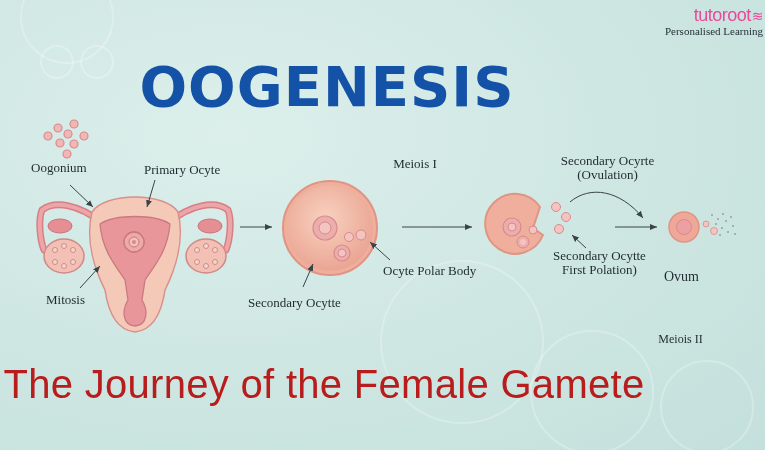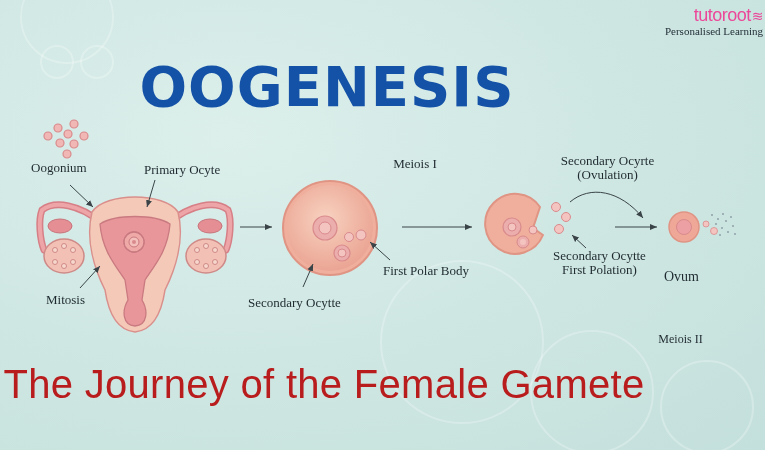--- a/index.html
+++ b/index.html
@@ -164,21 +164,21 @@
       <circle cx="720" cy="235" r="0.9"></circle>
         <circle cx="716" cy="224" r="0.9"></circle>
     </g>
   </g>
 </svg>
 
 <div class="label" style="left:31px;top:161px;">Oogonium</div>
 <div class="label" style="left:144px;top:163px;">Primary Ocyte</div>
 <div class="label" style="left:46px;top:293px;">Mitosis</div>
 <div class="label" style="left:248px;top:296px;">Secondary Ocytte</div>
-<div class="label" style="left:383px;top:264px;">First Polar Body</div>
+<div class="label" style="left:383px;top:264px;">Ocyte Polar Body</div>
 
 <div class="label center" style="left:355px;top:157px;width:120px;">
   <div>Meiois I</div>
 </div>
 
 <div class="label center" style="left:545px;top:154px;width:125px;">
   <div>Secondary Ocyrte</div>
   <div>(Ovulation)</div>
 </div>
 

